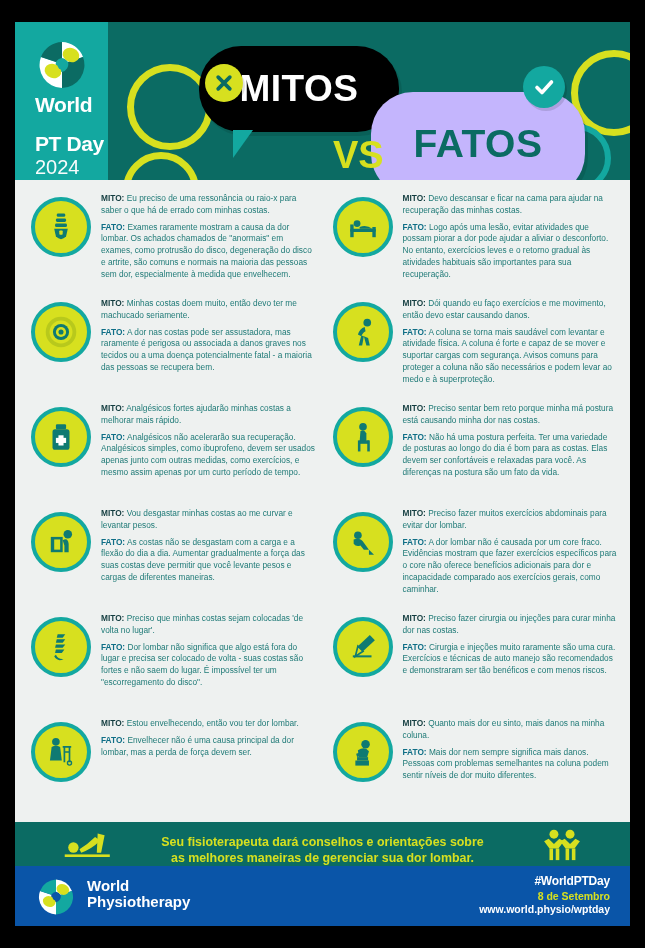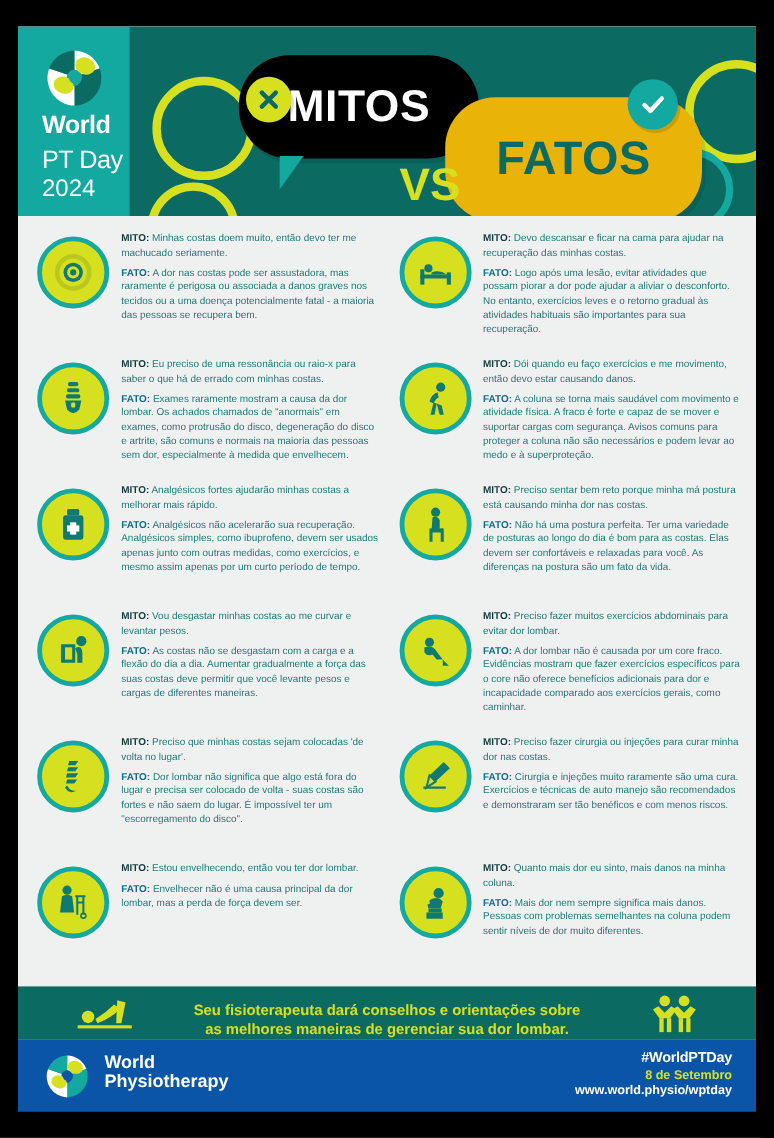--- a/index.html
+++ b/index.html
@@ -6,35 +6,35 @@
   body{width:645px;height:948px;font-family:"Liberation Sans",sans-serif;}
   .poster{position:relative;width:645px;height:948px;background:#000;overflow:hidden;}
   .sheet{position:absolute;left:15px;top:22px;width:615px;height:904px;background:#eef1f0;overflow:hidden;}
 
   
   .header{position:relative;height:158px;background:#0b6b63;overflow:hidden;}
   .logo-panel{position:absolute;left:0;top:0;width:93px;height:158px;background:#13a8a0;z-index:5;}
   .logo-mark{position:absolute;left:22px;top:18px;width:50px;height:50px;}
   .wptd-text{position:absolute;left:20px;top:72px;color:#fff;line-height:1.0;}
   .wptd-text .l1{font-size:21px;font-weight:bold;letter-spacing:-.4px;}
-  .wptd-text .l2{font-size:21px;font-weight:normal;letter-spacing:-.4px;margin-top:8px;}
+  .wptd-text .l2{font-size:21px;font-weight:bold;letter-spacing:-.4px;margin-top:18px;}
   .wptd-text .l3{font-size:20px;font-weight:300;margin-top:3px;opacity:.97;}
 
   .deco{position:absolute;border-radius:50%;}
   .d1{left:112px;top:42px;width:72px;height:72px;border:7px solid #d7e01f;}
   .d2{left:108px;top:130px;width:62px;height:62px;border:7px solid #d7e01f;}
   .d3{left:556px;top:28px;width:72px;height:72px;border:7px solid #d7e01f;}
   .d4{left:528px;top:102px;width:56px;height:56px;border:6px solid #13a8a0;}
 
   .bubble{position:absolute;border-radius:42px;display:flex;align-items:center;justify-content:center;}
   .bubble .tail{position:absolute;width:0;height:0;}
   .bub-mitos{left:184px;top:24px;width:200px;height:86px;background:#000000;box-shadow:3px 4px 0 rgba(0,0,0,.10);}
   .bub-mitos .tail{left:34px;bottom:-26px;border-left:20px solid #13a8a0;border-bottom:28px solid transparent;}
   .bub-mitos .txt{color:#ffffff;font-size:37px;font-weight:bold;letter-spacing:.5px;}
-  .bub-fatos{left:356px;top:59px;width:214px;height:104px;background:#eab308;box-shadow:3px 4px 0 rgba(0,0,0,.10);}
+  .bub-fatos{left:356px;top:70px;width:214px;height:104px;background:#c4b5fd;box-shadow:3px 4px 0 rgba(0,0,0,.10);}
   .bub-fatos .txt{color:#0b6b63;font-size:39px;font-weight:bold;letter-spacing:.5px;}
 
   .badge{position:absolute;border-radius:50%;display:flex;align-items:center;justify-content:center;box-shadow:2px 3px 0 rgba(0,0,0,.12);}
   .badge-x{left:190px;top:42px;width:38px;height:38px;background:#d7e01f;z-index:6;}
   .badge-x svg{width:20px;height:20px;}
   .badge-check{left:508px;top:44px;width:42px;height:42px;background:#13a8a0;z-index:6;}
   .badge-check svg{width:24px;height:24px;}
 
   .vs{position:absolute;left:318px;top:112px;color:#d7e01f;font-size:38px;font-weight:bold;z-index:7;}
 
@@ -118,53 +118,53 @@
         <div class="l3">2024</div>
       </div>
     </div>
   </div>
 
   <div class="grid">
     <div class="col">
 
       <div class="item">
         <div class="ic">
+          <svg viewBox="0 0 40 40" fill="#0f7a72">
+                <rect x="15" y="4" width="10" height="4" rx="1.6"></rect>
+                <rect x="14" y="10" width="12" height="4" rx="1.6"></rect>
+                <rect x="13" y="16" width="14" height="4" rx="1.6"></rect>
+                <path d="M12 22 h16 l-2 9 q-6 7 -12 0 z"></path>
+                <rect x="18" y="24" width="4" height="5" rx="1" fill="#d7e01f"></rect>
+              </svg>
+        </div>
+        <div class="body">
+          <p><span class="lead">MITO:</span> <span>Eu preciso de uma ressonância ou raio-x para saber o que há de errado com minhas costas.</span></p>
+          <p class="fato"><span class="lead">FATO:</span> <span>Exames raramente mostram a causa da dor lombar. Os achados chamados de "anormais" em exames, como protrusão do disco, degeneração do disco e artrite, são comuns e normais na maioria das pessoas sem dor, especialmente à medida que envelhecem.</span></p>
+        </div>
+      </div>
+
+      <div class="item">
+        <div class="ic">
           <svg viewBox="0 0 40 40">
                 <circle cx="20" cy="20" r="18" fill="#b8c91c"></circle>
                 <circle cx="20" cy="20" r="13.5" fill="#d7e01f"></circle>
                 <circle cx="20" cy="20" r="9.5" fill="#0f7a72"></circle>
                 <circle cx="20" cy="20" r="6" fill="#d7e01f"></circle>
                 <circle cx="20" cy="20" r="3" fill="#0f7a72"></circle>
               </svg>
         </div>
         <div class="body">
           <p><span class="lead">MITO:</span> <span>Minhas costas doem muito, então devo ter me machucado seriamente.</span></p>
           <p class="fato"><span class="lead">FATO:</span> <span>A dor nas costas pode ser assustadora, mas raramente é perigosa ou associada a danos graves nos tecidos ou a uma doença potencialmente fatal - a maioria das pessoas se recupera bem.</span></p>
         </div>
       </div>
 
       <div class="item">
         <div class="ic">
           <svg viewBox="0 0 40 40" fill="#0f7a72">
-                <rect x="15" y="4" width="10" height="4" rx="1.6"></rect>
-                <rect x="14" y="10" width="12" height="4" rx="1.6"></rect>
-                <rect x="13" y="16" width="14" height="4" rx="1.6"></rect>
-                <path d="M12 22 h16 l-2 9 q-6 7 -12 0 z"></path>
-                <rect x="18" y="24" width="4" height="5" rx="1" fill="#d7e01f"></rect>
-              </svg>
-        </div>
-        <div class="body">
-          <p><span class="lead">MITO:</span> <span>Eu preciso de uma ressonância ou raio-x para saber o que há de errado com minhas costas.</span></p>
-          <p class="fato"><span class="lead">FATO:</span> <span>Exames raramente mostram a causa da dor lombar. Os achados chamados de "anormais" em exames, como protrusão do disco, degeneração do disco e artrite, são comuns e normais na maioria das pessoas sem dor, especialmente à medida que envelhecem.</span></p>
-        </div>
-      </div>
-
-      <div class="item">
-        <div class="ic">
-          <svg viewBox="0 0 40 40" fill="#0f7a72">
                 <rect x="14" y="5" width="12" height="6" rx="1.5"></rect>
                 <rect x="10" y="11" width="20" height="24" rx="3"></rect>
                 <rect x="17" y="18" width="6" height="12" fill="#fff"></rect>
                 <rect x="14" y="21" width="12" height="6" fill="#fff"></rect>
               </svg>
         </div>
         <div class="body">
           <p><span class="lead">MITO:</span> <span>Analgésicos fortes ajudarão minhas costas a melhorar mais rápido.</span></p>
           <p class="fato"><span class="lead">FATO:</span> <span>Analgésicos não acelerarão sua recuperação. Analgésicos simples, como ibuprofeno, devem ser usados apenas junto com outras medidas, como exercícios, e mesmo assim apenas por um curto período de tempo.</span></p>
         </div>
@@ -240,21 +240,21 @@
         <div class="ic">
           <svg viewBox="0 0 40 40" fill="#0f7a72">
                 <circle cx="25" cy="9" r="4.5"></circle>
                 <path d="M22 14 q-6 2 -8 9 l4 2 q2 -5 5 -6 z"></path>
                 <path d="M18 24 l3 1 l-2 11 h-4 z"></path>
                 <path d="M21 25 l5 2 l2 9 h-4 z"></path>
               </svg>
         </div>
         <div class="body">
           <p><span class="lead">MITO:</span> <span>Dói quando eu faço exercícios e me movimento, então devo estar causando danos.</span></p>
-          <p class="fato"><span class="lead">FATO:</span> <span>A coluna se torna mais saudável com movimento e atividade física. A fraco é forte e capaz de se mover e suportar cargas com segurança. Avisos comuns para proteger a coluna não são necessários e podem levar ao medo e à superproteção.</span></p>
+          <p class="fato"><span class="lead">FATO:</span> <span>A coluna se torna mais saudável com levantar e atividade física. A coluna é forte e capaz de se mover e suportar cargas com segurança. Avisos comuns para proteger a coluna não são necessários e podem levar ao medo e à superproteção.</span></p>
         </div>
       </div>
 
       <div class="item">
         <div class="ic">
           <svg viewBox="0 0 40 40" fill="#0f7a72">
                 <circle cx="20" cy="8" r="4.5"></circle>
                 <path d="M17 13 q5 -2 7 3 v10 h-8 z"></path>
                 <path d="M16 24 h11 v4 h-11 z"></path>
                 <path d="M14 24 v13 h3 v-13 z"></path>

